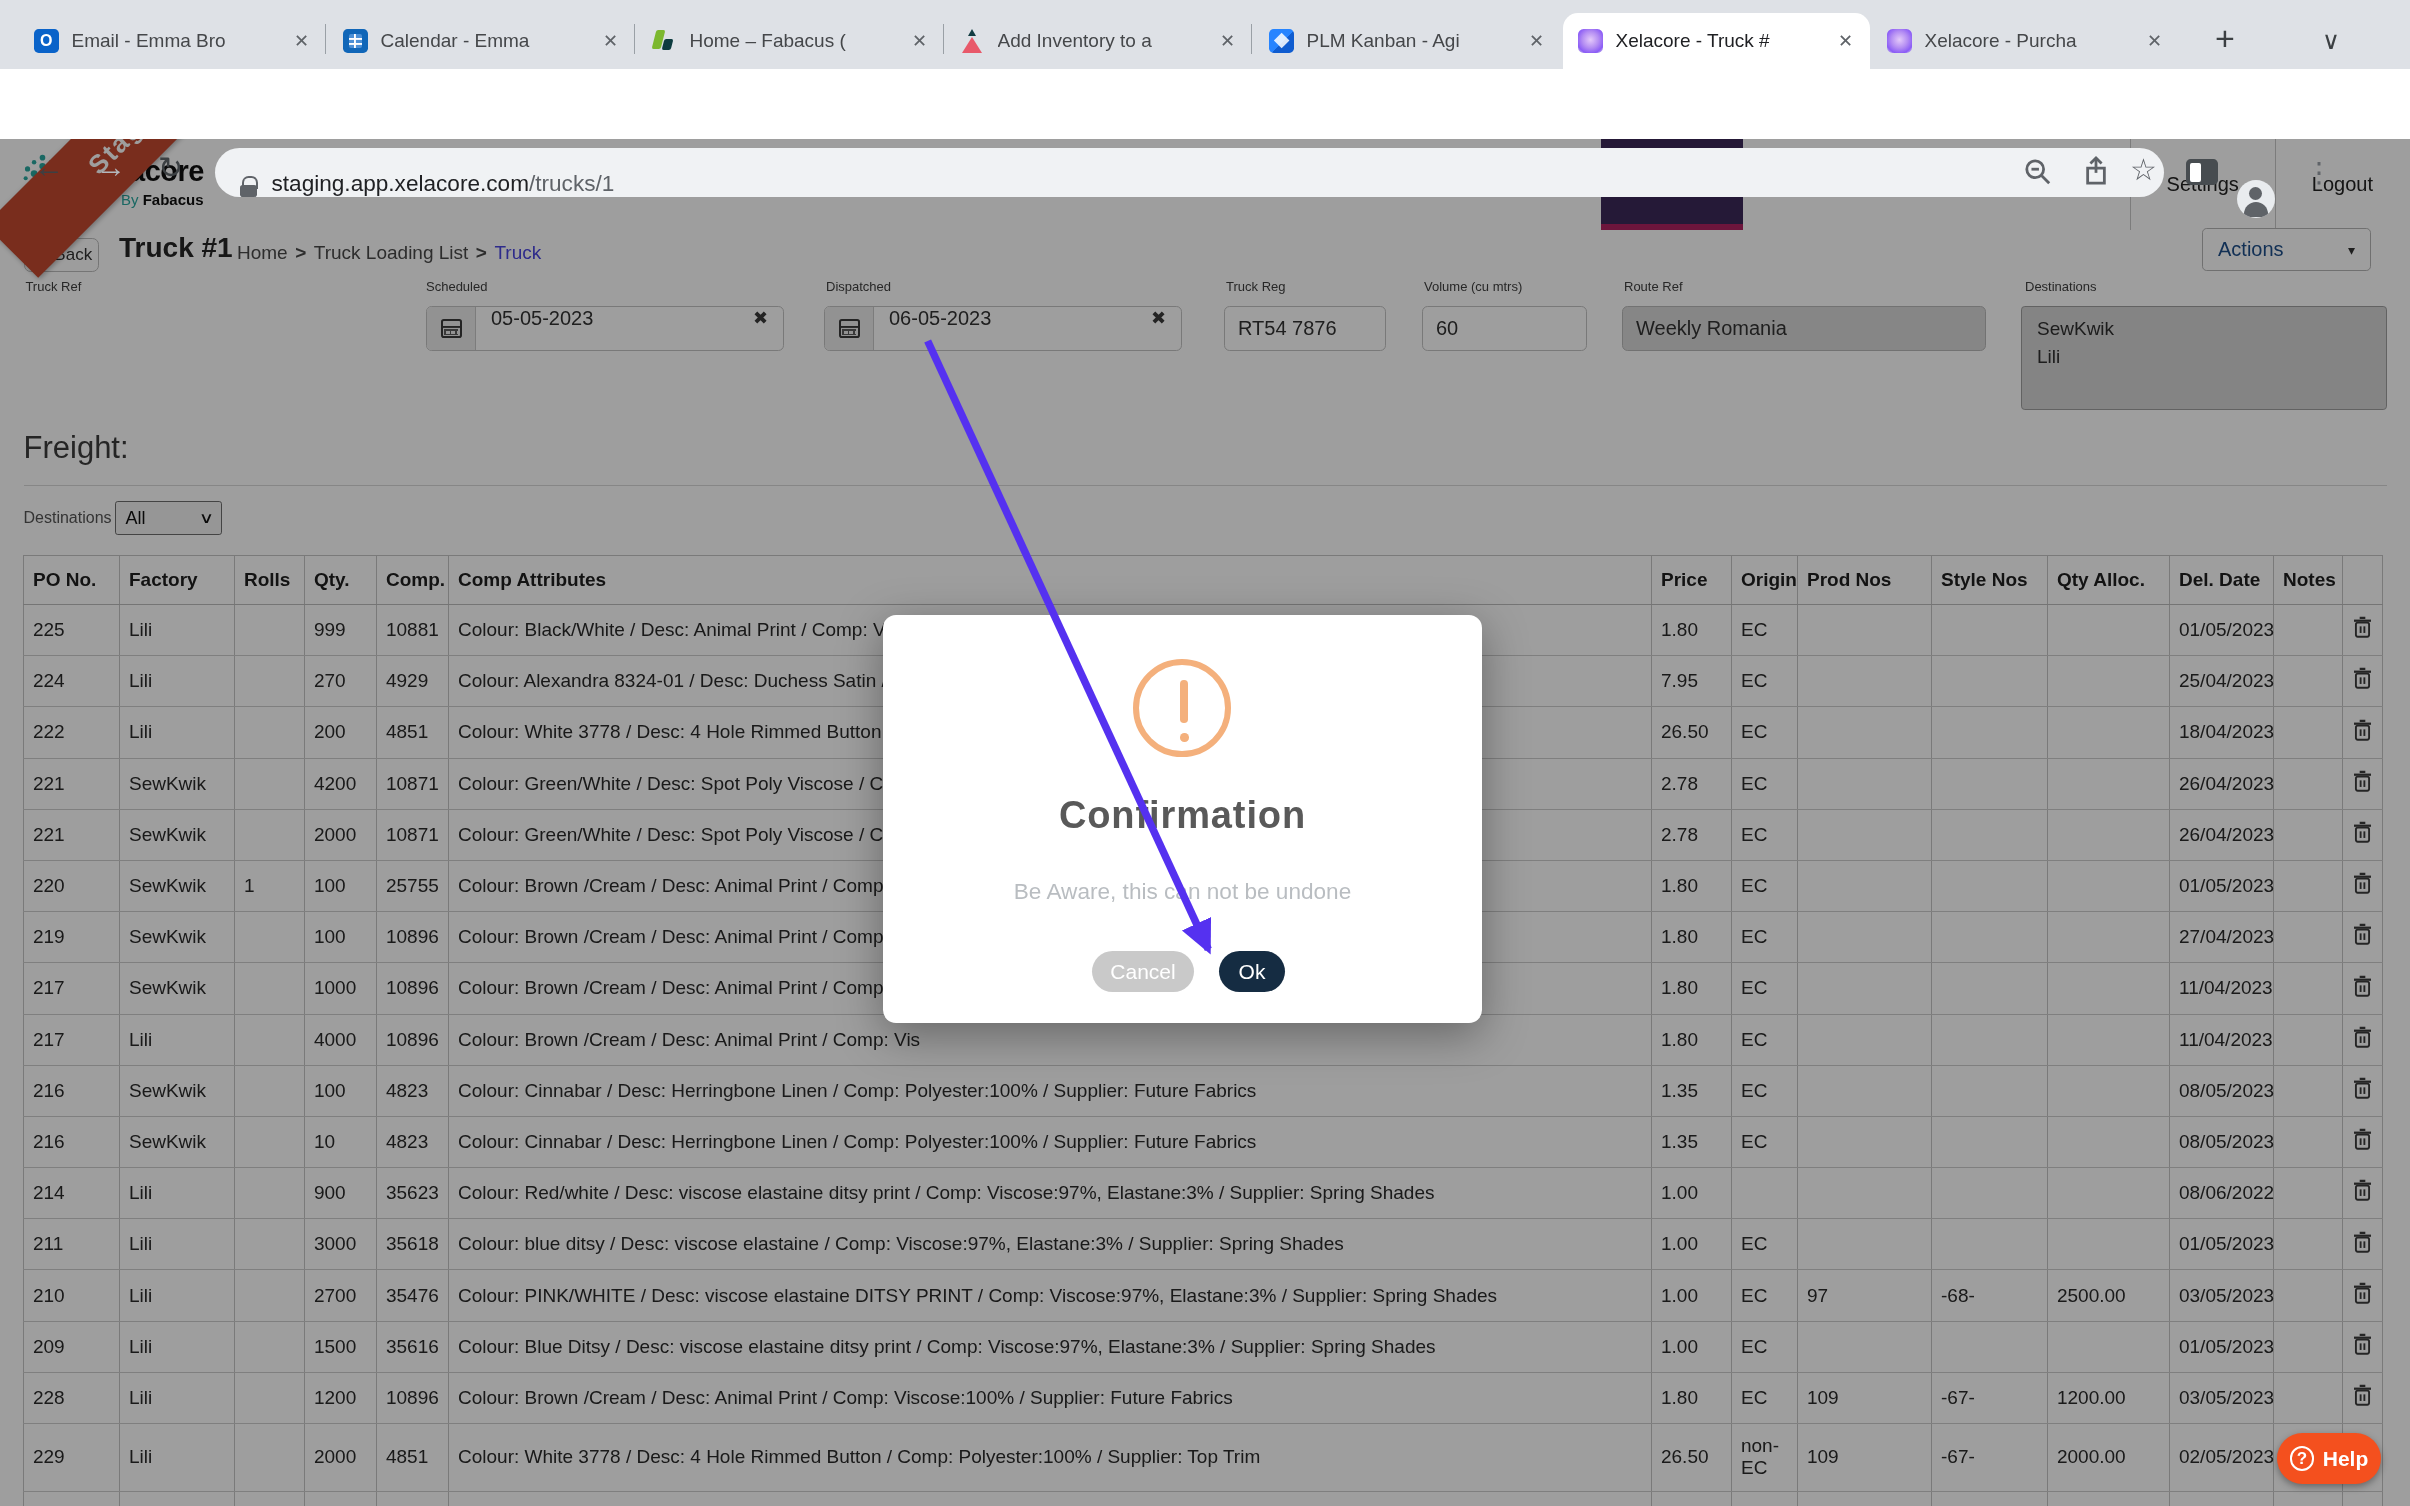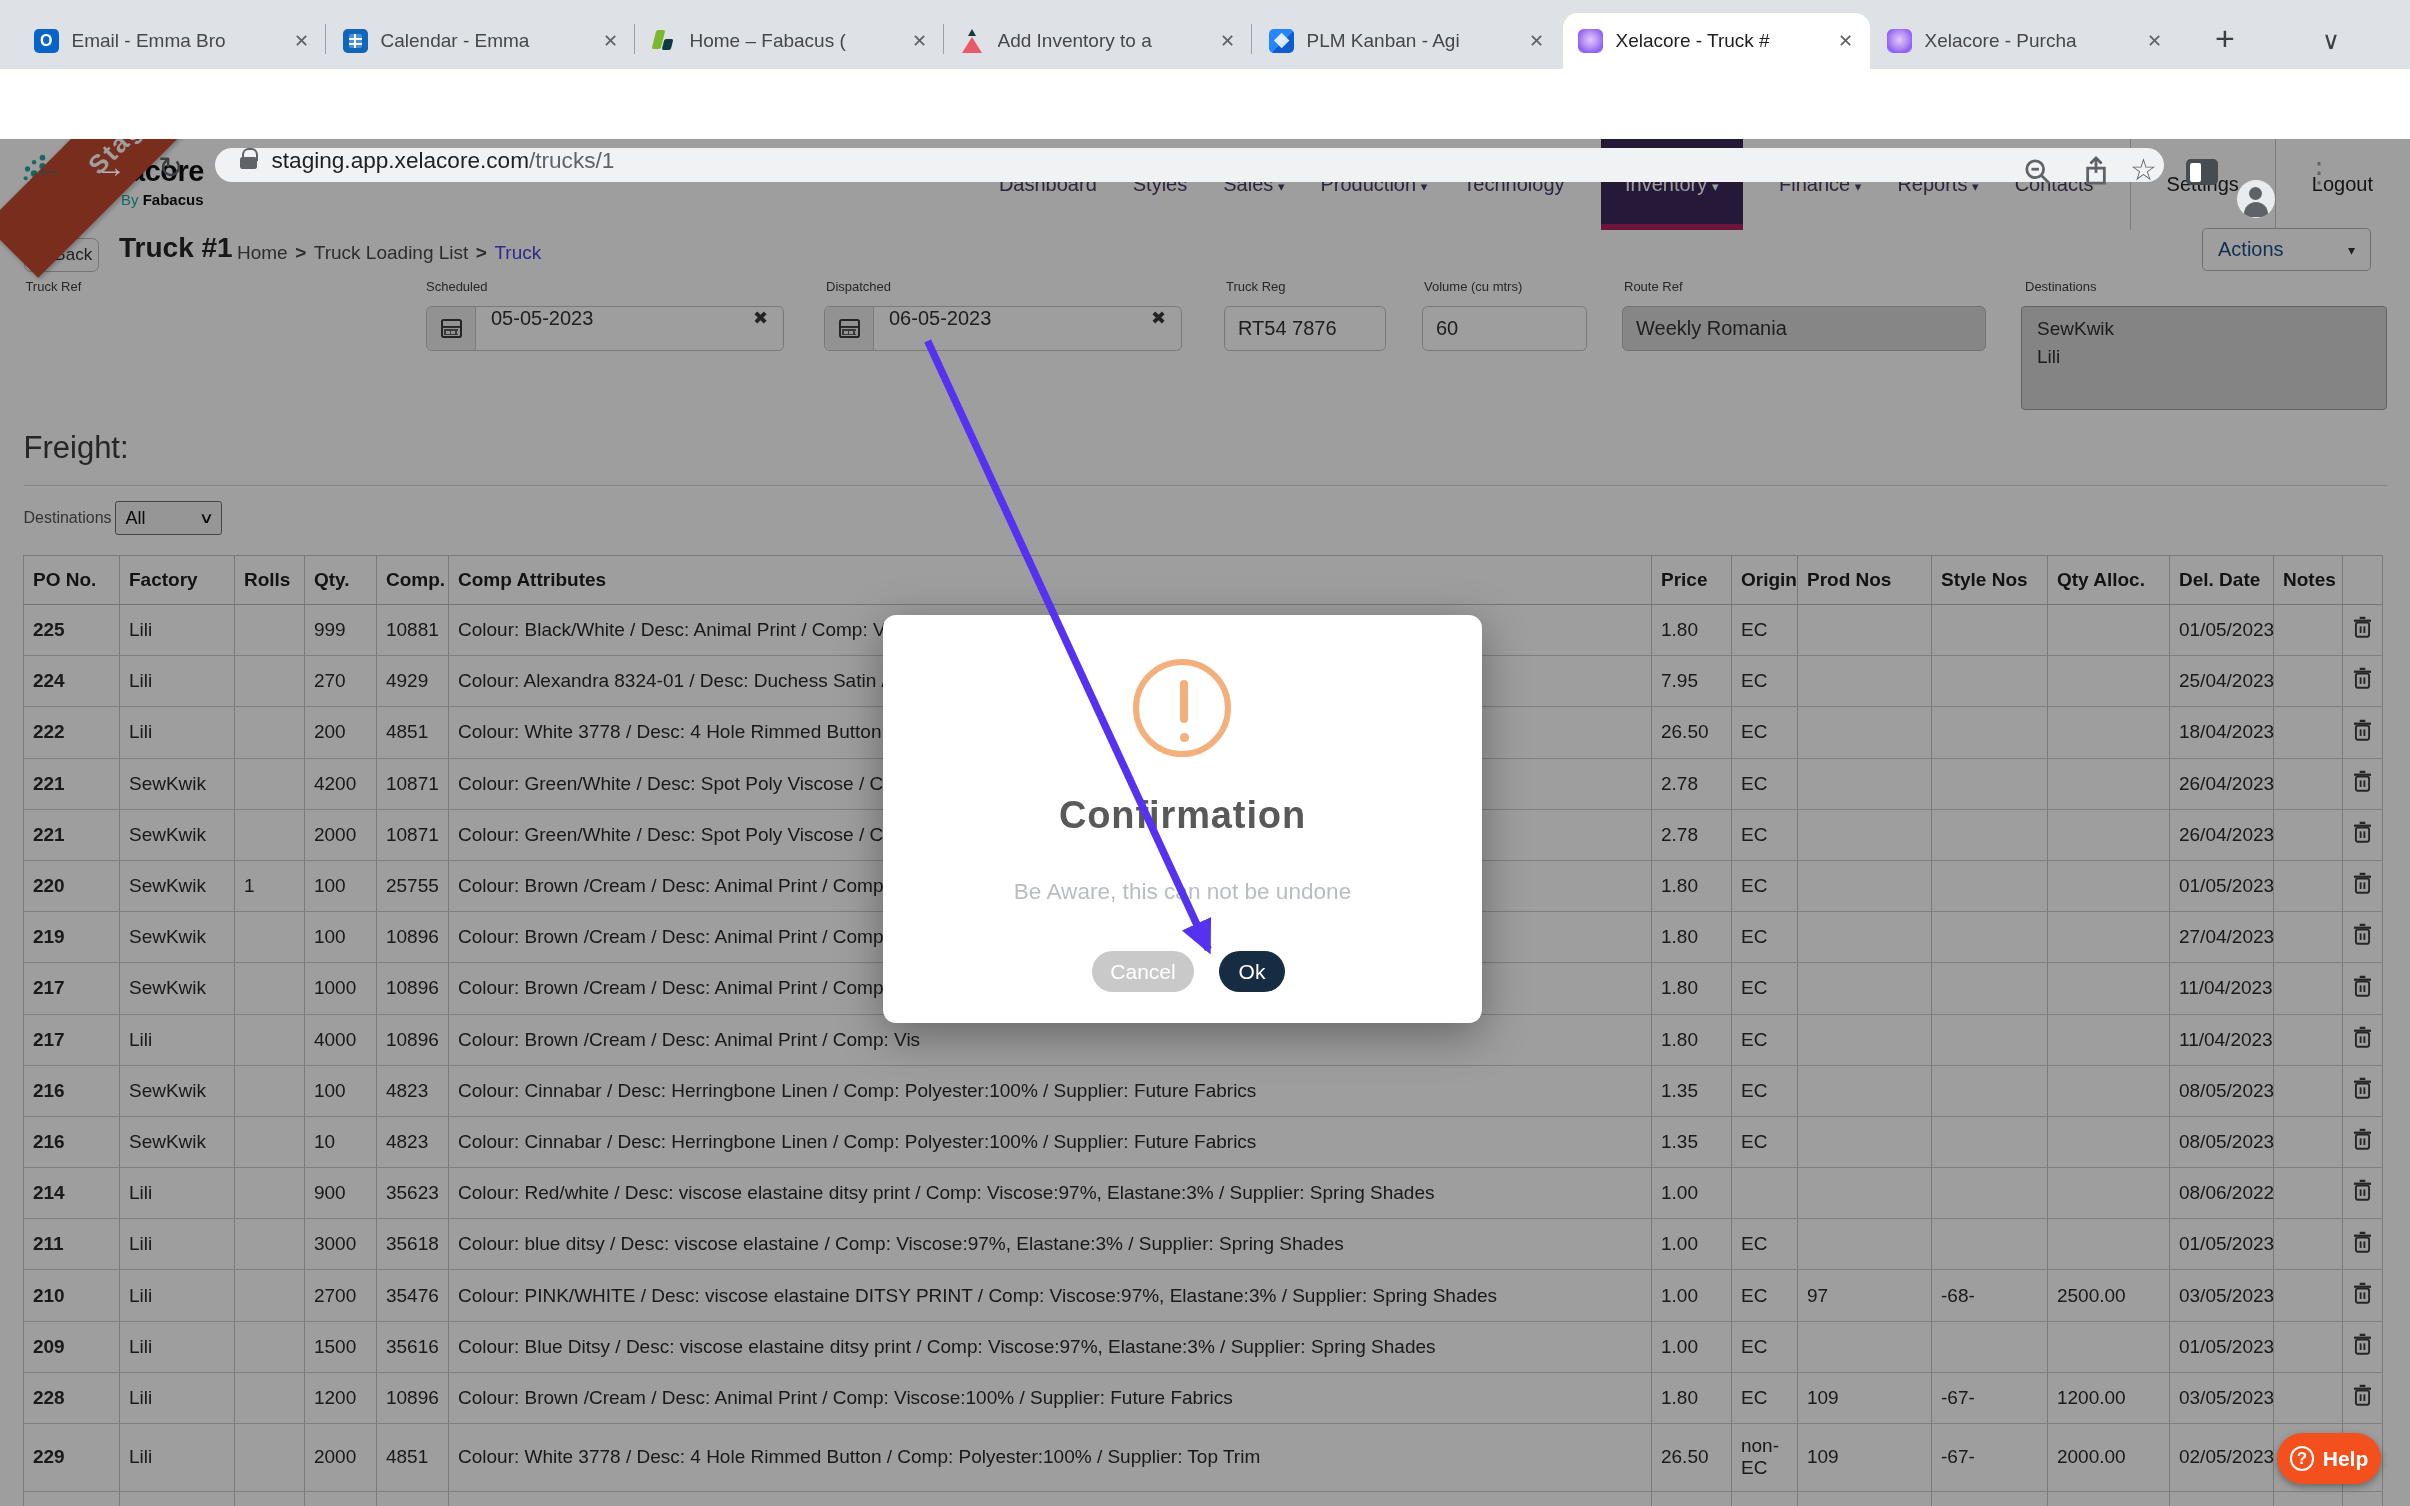--- a/index.html
+++ b/index.html
@@ -28,21 +28,21 @@
   .triangle-icon::after { content:""; position:absolute; left:1.9px; top:8.5px; border-left:10.4px solid transparent; border-right:10.4px solid transparent; border-bottom:16px solid #e8596a; }
   .triangle-icon::before { content:""; position:absolute; left:7.5px; top:0; border-left:4.7px solid transparent; border-right:4.7px solid transparent; border-bottom:7.5px solid #123c42; }
   .jira-icon { background:linear-gradient(135deg,#2684ff 55%,#0f5cd0 55%); border-radius:4.7px; }
   .jira-icon::after { content:""; position:absolute; left:6.6px; top:6.6px; width:11.3px; height:11.3px; background:#fff; transform:rotate(45deg); opacity:.85; }
   .xelacore-icon { background:radial-gradient(circle at 50% 45%, #e4c9fa 0%, #b48df3 45%, #8b5cf6 75%, #dfe1e6 100%); border-radius:5.6px; }
   .newtab-btn { position:absolute; left:2215px; top:21px; font-size:34px; color:#3c4043; line-height:34px; }
   .tabsearch-btn { position:absolute; left:2322px; top:26px; font-size:24.5px; color:#3c4043; }
 
   .urlrow { position:absolute; left:0; top:69px; width:2411px; height:70px; background:#fff; z-index:200; }
   .navbtn { position:absolute; top:81px; font-size:30px; color:#4a4d51; }
-  .omnibox { position:absolute; left:215px; top:79px; width:1949px; height:34px; border-radius:24.5px; background:#f0f2f4; display:flex; align-items:flex-start; }
+  .omnibox { position:absolute; left:215px; top:79px; width:1949px; height:49px; border-radius:24.5px; background:#f0f2f4; display:flex; align-items:flex-end; }
   .lock-icon { margin-left:24.5px; width:17px; height:21px; position:relative; }
   .lock-icon::before { content:""; position:absolute; left:2.8px; top:0; width:11.3px; height:11.3px; border:2.8px solid #5f6368; border-bottom:none; border-radius:6.6px 6.6px 0 0; }
   .lock-icon::after { content:""; position:absolute; left:0; top:8.5px; width:17px; height:12.2px; background:#5f6368; border-radius:2.8px; }
   .url-text { margin-left:15px; font-size:22.6px; color:#202124; }
   .url-path { color:#5f6368; } 
   .chrome-ico { position:absolute; top:87px; }
   .zoomout-icon { width:28px; height:28px; }
   .share-icon { width:26px; height:30px; }
   .star-icon { font-size:30px; color:#5f6368; top:83px; }
   .sidepanel-icon { width:32px; height:26px; background:#474c50; border-radius:4.7px; position:relative; top:0; }
@@ -95,21 +95,21 @@
   .freight-h { position:absolute; left:23.5px; top:292px; font-size:31px; color:#3d3d3d; }
   .freight-hr { position:absolute; left:23.5px; top:347px; width:2363px; border-top:1.9px solid #d8d8d8; }
   .filter-label { position:absolute; left:23.5px; top:371px; font-size:16px; color:#555; }
   .filter-select { position:absolute; left:115px; top:363px; width:107px; height:34px; border:1.9px solid #6f6f6f; border-radius:2.8px; background:#f2f2f2; display:flex; align-items:center; justify-content:space-between; padding:0 9.4px; }
   .filter-select .val { font-size:18px; color:#111; }
   .filter-select .chev { font-size:15px; color:#111; transform:scaleX(1.4); }
 
   table.freight { position:absolute; left:22.6px; top:417px; width:2358px; border-collapse:collapse; table-layout:fixed; }
   table.freight th { border:0.9px solid #c6c6c6; border-bottom:0.9px solid #bdbdbd; font-size:19px; text-align:left; padding:13px 9.4px; color:#1f1f1f; background:#fff; }
   table.freight td { border-right:0.9px solid #c6c6c6; border-bottom:0.9px solid #cecece; font-size:19px; color:#2a2a2a; padding:11.3px 9.4px; vertical-align:middle; background:#fff; }
-  table.freight td:first-child { border-left:0.9px solid #c6c6c6;font-weight:bold; }
+  table.freight td:first-child { border-left:0.9px solid #c6c6c6; }
   td.attrs { white-space:nowrap; overflow:hidden; }
   td.nowrap { white-space:nowrap; }
   .trash { width:19px; height:22.6px; display:inline-block; }
 
   
   .dim { position:absolute; left:0; top:138px; width:2411px; height:1368px; background:rgba(0,0,0,0.38); z-index:40; }
   .help-btn { position:absolute; left:2277px; top:1433px; width:104px; height:51px; border-radius:25.4px; background:var(--help-bg,#f4501e); z-index:45; display:flex; align-items:center; justify-content:center; gap:8.5px; box-shadow:0 2.8px 7.5px rgba(0,0,0,.35); }
   .help-q { width:24.5px; height:24.5px; border:2.8px solid #fff; border-radius:50%; color:#fff; font-size:17px; font-weight:bold; text-align:center; line-height:21px; }
   .help-lbl { color:#fff; font-size:21px; font-weight:bold; }
 

